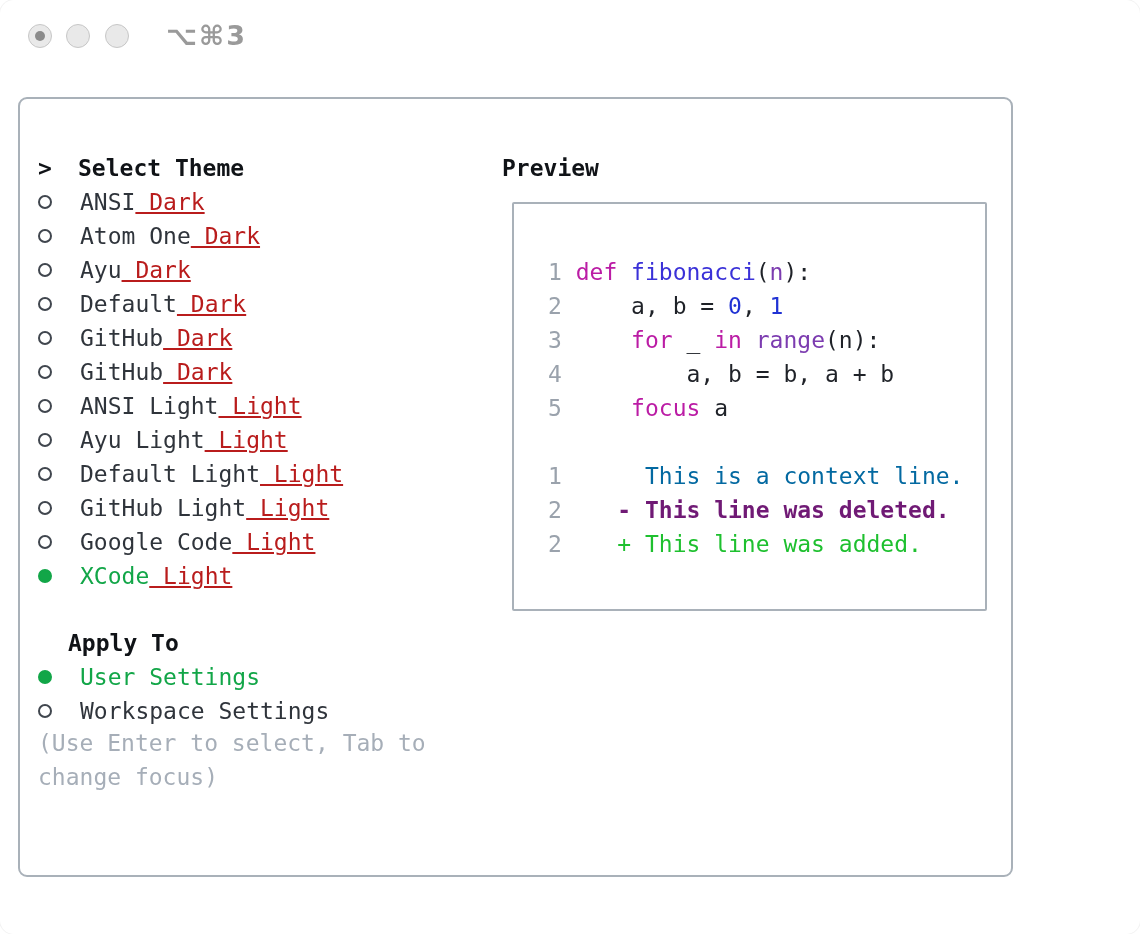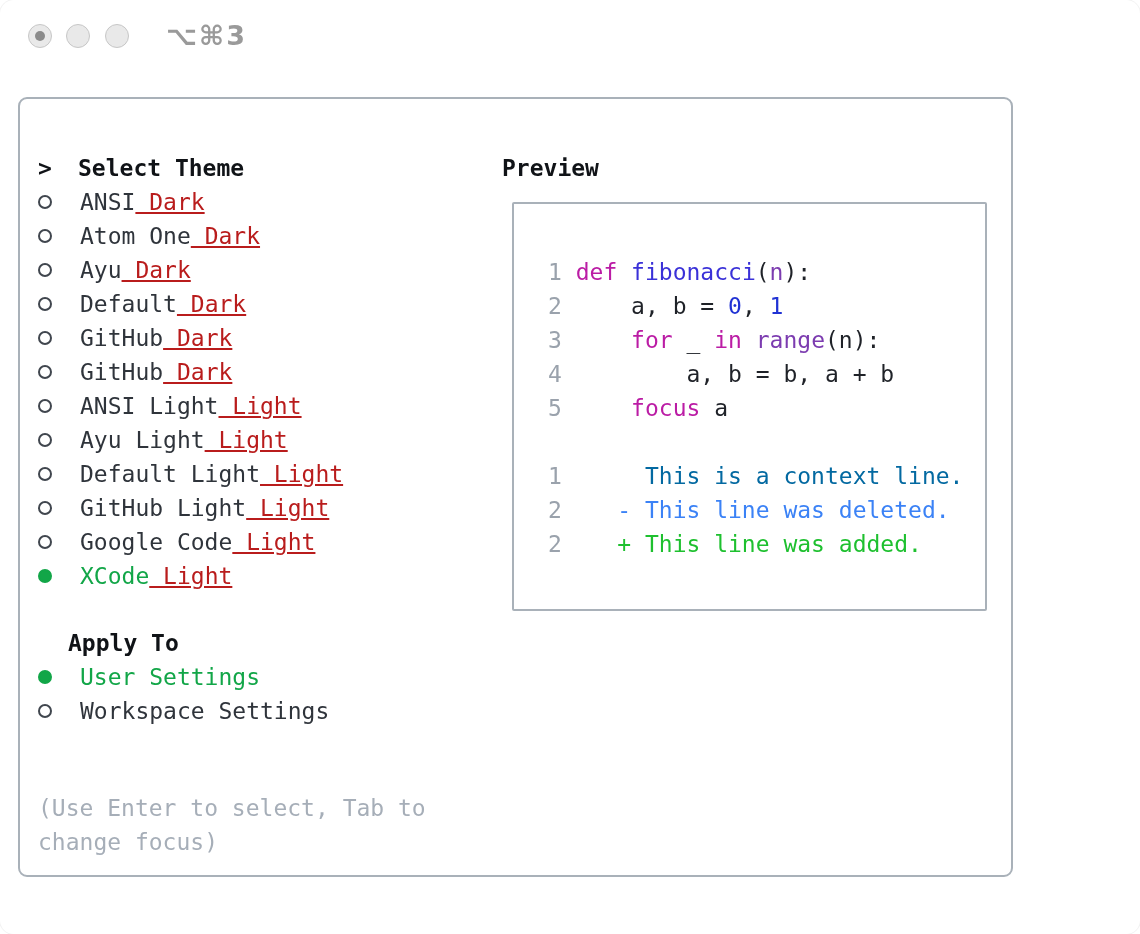--- a/index.html
+++ b/index.html
@@ -36,21 +36,21 @@
   .circle.sel { background:#12a648; border-color:#12a648; }
   .cursor-prefix { font-weight:bold; color:#101317; font-size:23px; }
   .theme-list { position:absolute; left:18px; top:52px; }
   .hdr { font-weight:bold; color:#101317;margin-left:10px; }
   .item-name { color:#2f343b;margin-left:12px; }
   .item-name.sel { color:#12a648; }
   .variant { color:#b91c1c;text-decoration:underline; }
   .apply-to { position:absolute; left:18px; top:527px; }
   .apply-hdr { font-weight:bold; color:#101317; }
   .hint {
-    position:absolute; left:18px; top:692px; width:460px;
+    position:absolute; left:18px; top:627px; width:460px;
     font-size:23px; line-height:34px; color:#a6aeb8;
   }
   
   .preview-title {
     position:absolute; left:482px; top:52px; height:34px;
     display:flex; align-items:center;
     font-size:23px; font-weight:bold; color:#101317;
   }
   .preview-box {
     position:absolute; left:492px; top:103px; width:475px; height:409px;
@@ -61,21 +61,21 @@
     padding:51px 0 0 34px; font-size:23px; line-height:34px;
   }
   .code-line { white-space:pre; height:34px; }
   .ln  { color:#9aa2ac; }
   .kw  { color:#bb1ca5; }
   .fn  { color:#3a31d8; }
   .pm  { color:#7c3cb0; }
   .nm  { color:#2032d4; }
   .pl  { color:#1f2228; }
   .ctx { color:#0369a1; }
-  .del { color:#3b82f6; }
+  .del { color:#701a75;font-weight:bold; }
   .add { color:#1ec02f; }
 </style>
 </head>
 <body>
 
 <div class="window">
 
   <div class="titlebar">
     <div class="tl-circle" style="left:28px">
       <div class="tl-dot"></div>

